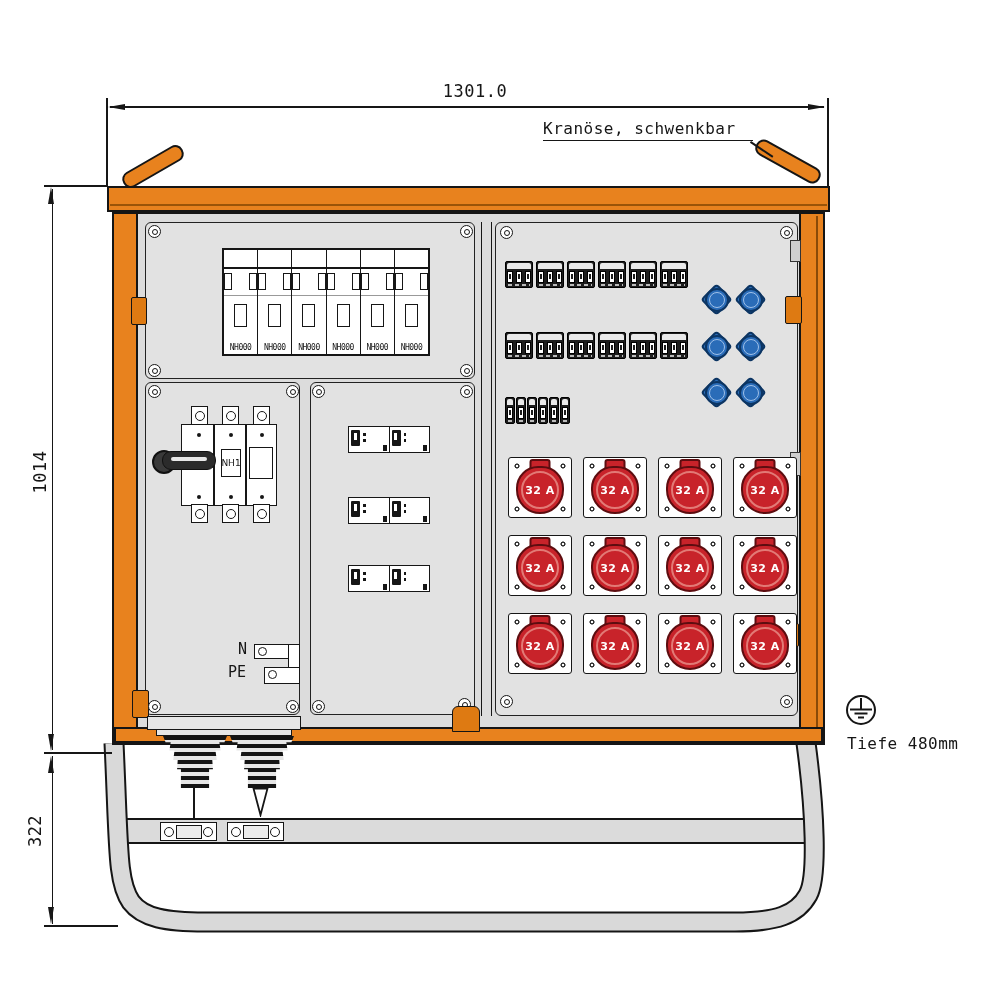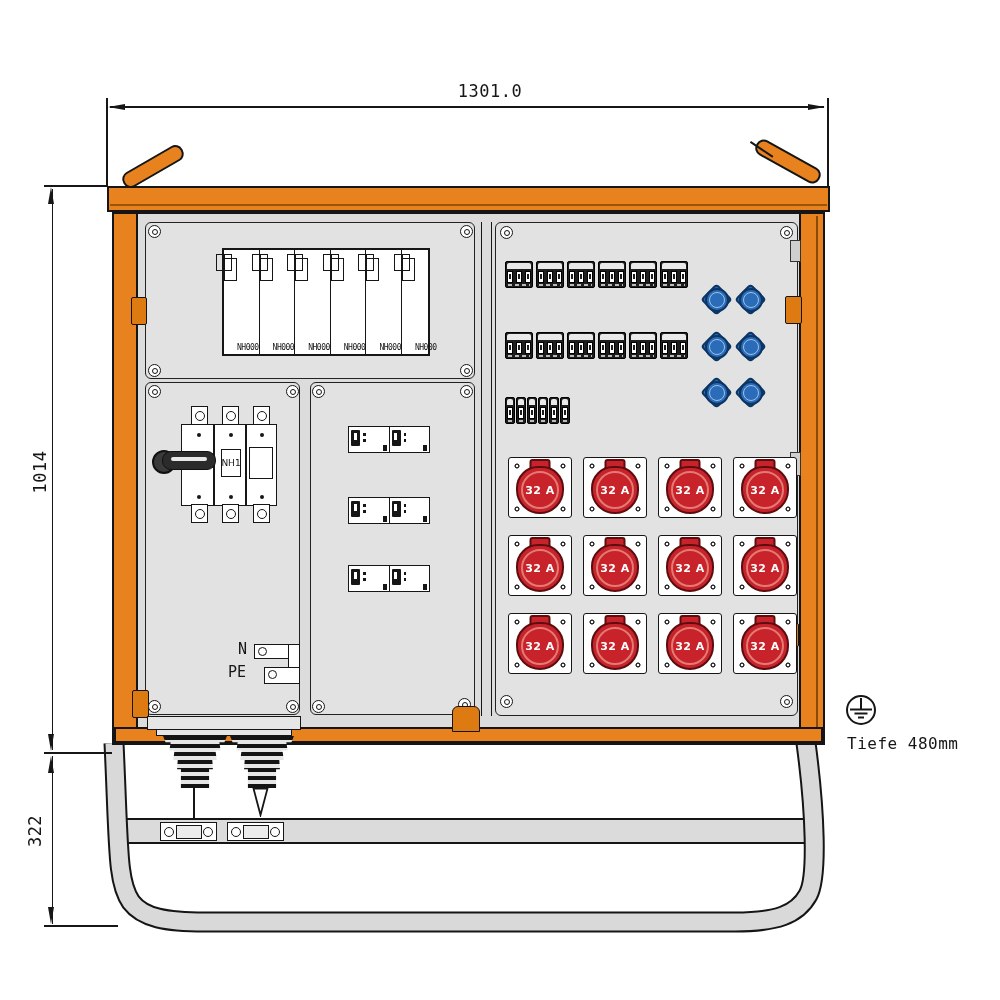--- a/index.html
+++ b/index.html
@@ -21,21 +21,21 @@
   .cap-line{position:absolute;height:2px;background:#9a5408}
   .graybody{position:absolute;background:#DCDCDC;border:2px solid #151515}
   .panel{position:absolute;background:#E2E2E2;border:1.5px solid #222;border-radius:6px}
   .scw{position:absolute;width:13px;height:13px;border:1.7px solid #161616;border-radius:50%;background:#fff;box-sizing:border-box}
   .scw::after{content:'';position:absolute;left:2.5px;top:2.5px;width:4px;height:4px;border:1.3px solid #161616;border-radius:50%}
   .craneye{position:absolute;height:13px;background:#E8821E;border:2px solid #151515;border-radius:8px}
   .htab{position:absolute;background:#DE7A12;border:1.7px solid #151515;border-radius:2px}
   .latch{position:absolute;background:#CFCFCF;border:1.3px solid #333}
   
   .nhblock{position:absolute;display:flex;background:#fff;border:2px solid #161616;box-sizing:border-box}
-  .nhc{flex:1;display:flex;flex-direction:row;border-right:1.5px solid #161616;position:relative}
+  .nhc{flex:1;display:flex;flex-direction:column;border-right:1.5px solid #161616;position:relative}
   .nhc:last-child{border-right:none}
   .nhc .b1{height:17px;border-bottom:2.5px solid #161616}
   .nhc .b2{height:26px;position:relative;border-bottom:1px solid #999}
   .nhc .b2::before,.nhc .b2::after{content:'';position:absolute;top:4px;width:8px;height:17px;border:1.6px solid #161616;box-sizing:border-box}
   .nhc .b2::before{left:0}.nhc .b2::after{right:0}
   .nhc .win{width:13px;height:23px;border:1.6px solid #161616;margin:8px auto 0;box-sizing:border-box}
   .nhc .nhl{margin-top:auto;text-align:center;font-size:8px;letter-spacing:-.5px;padding-bottom:2px;font-family:"DejaVu Sans Mono",monospace}
   
   .swbody{position:absolute;background:#fff;border:1.7px solid #161616;box-sizing:border-box}
   .pole{position:absolute;top:0;bottom:0;width:1.5px;background:#161616}
@@ -502,35 +502,36 @@
   <div class="vl" style="left:193px;top:787px;height:32px;z-index:5"></div>
   <svg class="abs" style="left:252px;top:787px;z-index:5" width="17" height="30" viewBox="0 0 17 30">
     <polygon points="1.5,1.5 15.5,1.5 8.5,28" fill="#fff" stroke="#161616" stroke-width="1.8"></polygon>
   </svg>
 
   <div class="vl" style="left:106px;top:98px;height:88px;z-index:8"></div>
   <div class="vl" style="left:827px;top:98px;height:90px;z-index:8"></div>
   <div class="hl" style="left:110px;top:106px;width:714px;z-index:8"></div>
   <i class="arr l" style="left:108px;top:103.5px;z-index:8"></i>
   <i class="arr r" style="left:808px;top:103.5px;z-index:8"></i>
-  <div class="dimtxt" style="left:420px;top:81px;width:140px;text-align:center;z-index:8">1301.0</div>
+  <div class="dimtxt" style="left:405px;top:81px;width:140px;text-align:center;z-index:8">1301.0</div>
 
   <div class="hl" style="left:44px;top:185px;width:63px;z-index:8"></div>
   <div class="hl" style="left:44px;top:752px;width:68px;z-index:8"></div>
   <div class="vl" style="left:51.5px;top:189px;height:561px;z-index:8"></div>
   <i class="arr u" style="left:48px;top:187px;z-index:8"></i>
   <i class="arr d" style="left:48px;top:734px;z-index:8"></i>
   <div class="dimtxt rot" style="left:8px;top:462px;width:64px;text-align:center;z-index:8">1014</div>
 
   <div class="hl" style="left:44px;top:925px;width:74px;z-index:8"></div>
   <div class="vl" style="left:51.5px;top:756px;height:168px;z-index:8"></div>
   <i class="arr u" style="left:48px;top:756px;z-index:8"></i>
   <i class="arr d" style="left:48px;top:907px;z-index:8"></i>
   <div class="dimtxt rot" style="left:3px;top:821px;width:64px;text-align:center;z-index:8">322</div>
 
+  <div class="note" style="left:543px;top:119px;width:210px;border-bottom:1.5px solid #161616;padding-bottom:2px;z-index:8">Kranöse, schwenkbar</div>
   <div class="hl" style="left:751px;top:141px;width:27px;transform:rotate(34deg);transform-origin:left top;z-index:8"></div>
 
   <svg class="abs" style="left:843px;top:692px;z-index:8" width="36" height="36" viewBox="0 0 36 36">
     <circle cx="18" cy="18" r="14" fill="none" stroke="#161616" stroke-width="2"></circle>
     <line x1="18" y1="6" x2="18" y2="17" stroke="#161616" stroke-width="2"></line>
     <line x1="7" y1="17.5" x2="29" y2="17.5" stroke="#161616" stroke-width="2"></line>
     <line x1="11.5" y1="21.5" x2="24.5" y2="21.5" stroke="#161616" stroke-width="2"></line>
     <line x1="15" y1="25.5" x2="21" y2="25.5" stroke="#161616" stroke-width="2"></line>
   </svg>
   <div class="note" style="left:847px;top:734px;z-index:8">Tiefe 480mm</div>

